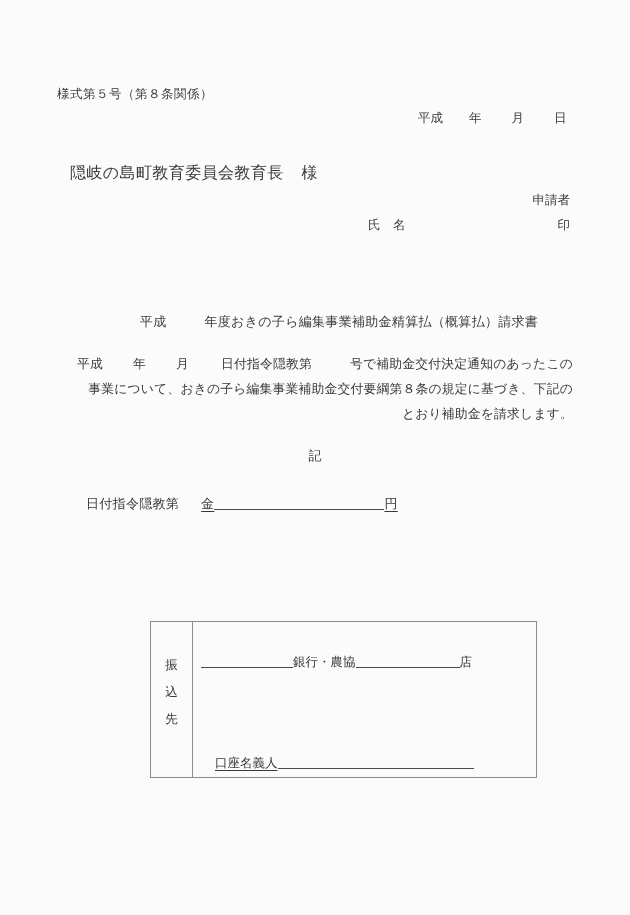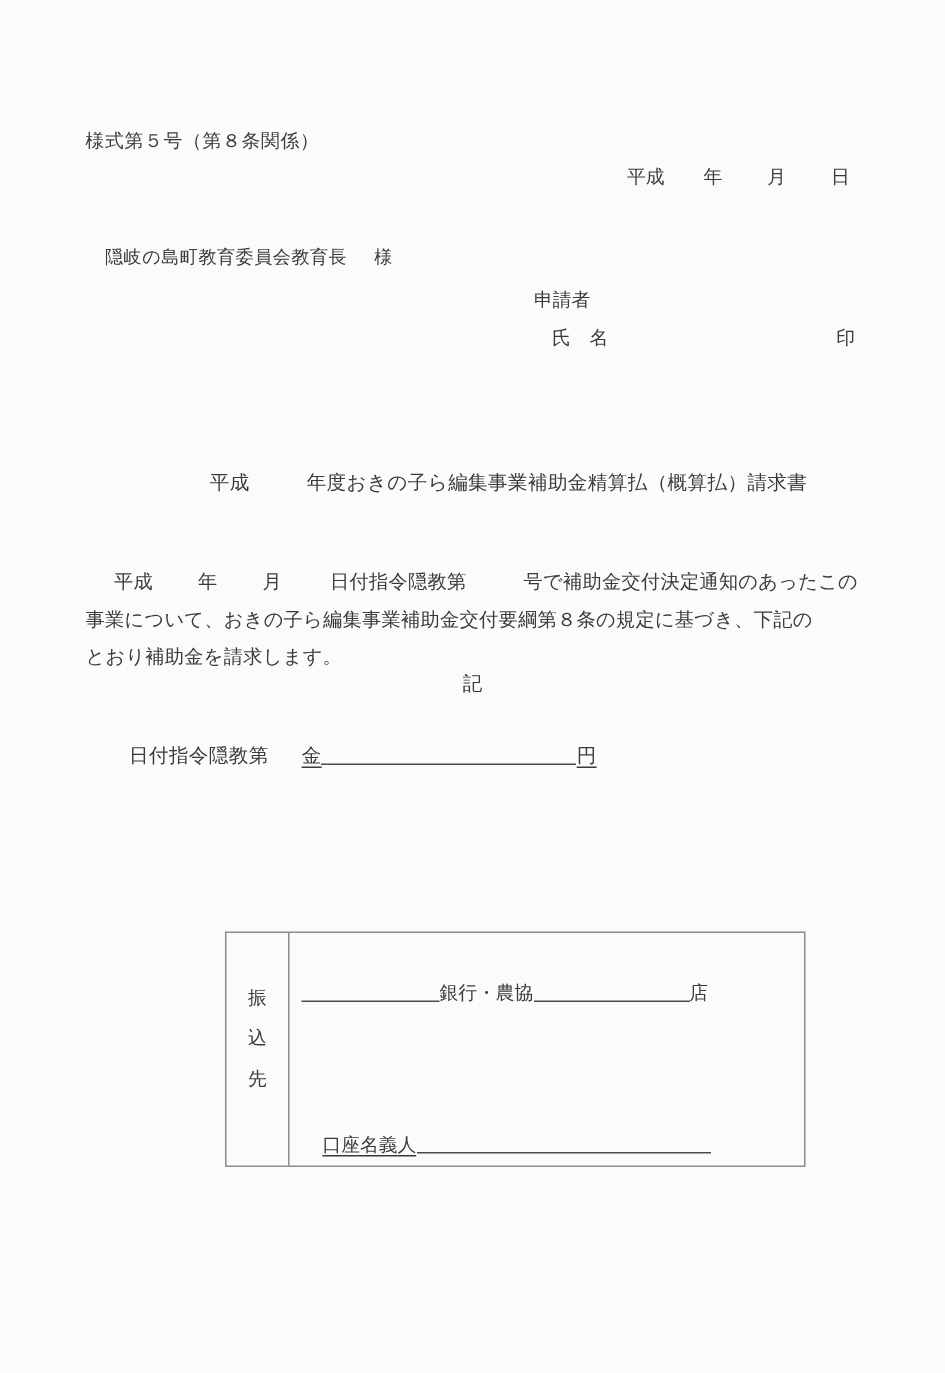--- a/index.html
+++ b/index.html
@@ -13,21 +13,21 @@
     font-family: "Liberation Serif", "DejaVu Serif", serif;
     color: #3a3a3a;
     position: relative;
     overflow: hidden;
   }
   .page {
     position: relative;
     width: 630px;
     height: 915px;
   }
-  .abs { position: absolute; }
+  .abs { position: absolute; text-align: right; }
 
   .form-no {
     left: 57px;
     top: 86px;
     font-size: 12.5px;
     letter-spacing: 0.5px;
     white-space: nowrap;
   }
 
   .date-line {
@@ -35,21 +35,21 @@
     top: 110px;
     font-size: 12.5px;
     white-space: nowrap;
   }
   .date-line .gap-s { display: inline-block; width: 26px; }
   .date-line .gap-m { display: inline-block; width: 30px; }
 
   .addressee {
     left: 70px;
     top: 163px;
-    font-size: 12px;
+    font-size: 16px;
     white-space: nowrap;
     letter-spacing: 0.4px;
   }
   .addressee .sama { display: inline-block; margin-left: 18px; }
 
   .applicant-block {
     left: 336px;
     top: 188px;
     font-size: 12.5px;
     line-height: 25px;
@@ -68,21 +68,21 @@
     text-align: center;
     font-size: 13px;
     white-space: nowrap;
     letter-spacing: 0.3px;
     margin-left: 24px;
   }
   .doc-title .gap-year { display: inline-block; width: 38px; }
 
   .body-text {
     left: 57px;
-    top: 376px;
+    top: 352px;
     width: 516px;
     font-size: 12.8px;
     line-height: 25px;
     letter-spacing: 0.2px;
   }
   .body-text .p1 { text-indent: 19px; white-space: nowrap; }
   .body-text .gap-a { display: inline-block; width: 30px; }
   .body-text .gap-b { display: inline-block; width: 32px; }
   .body-text .gap-c { display: inline-block; width: 38px; }
 

